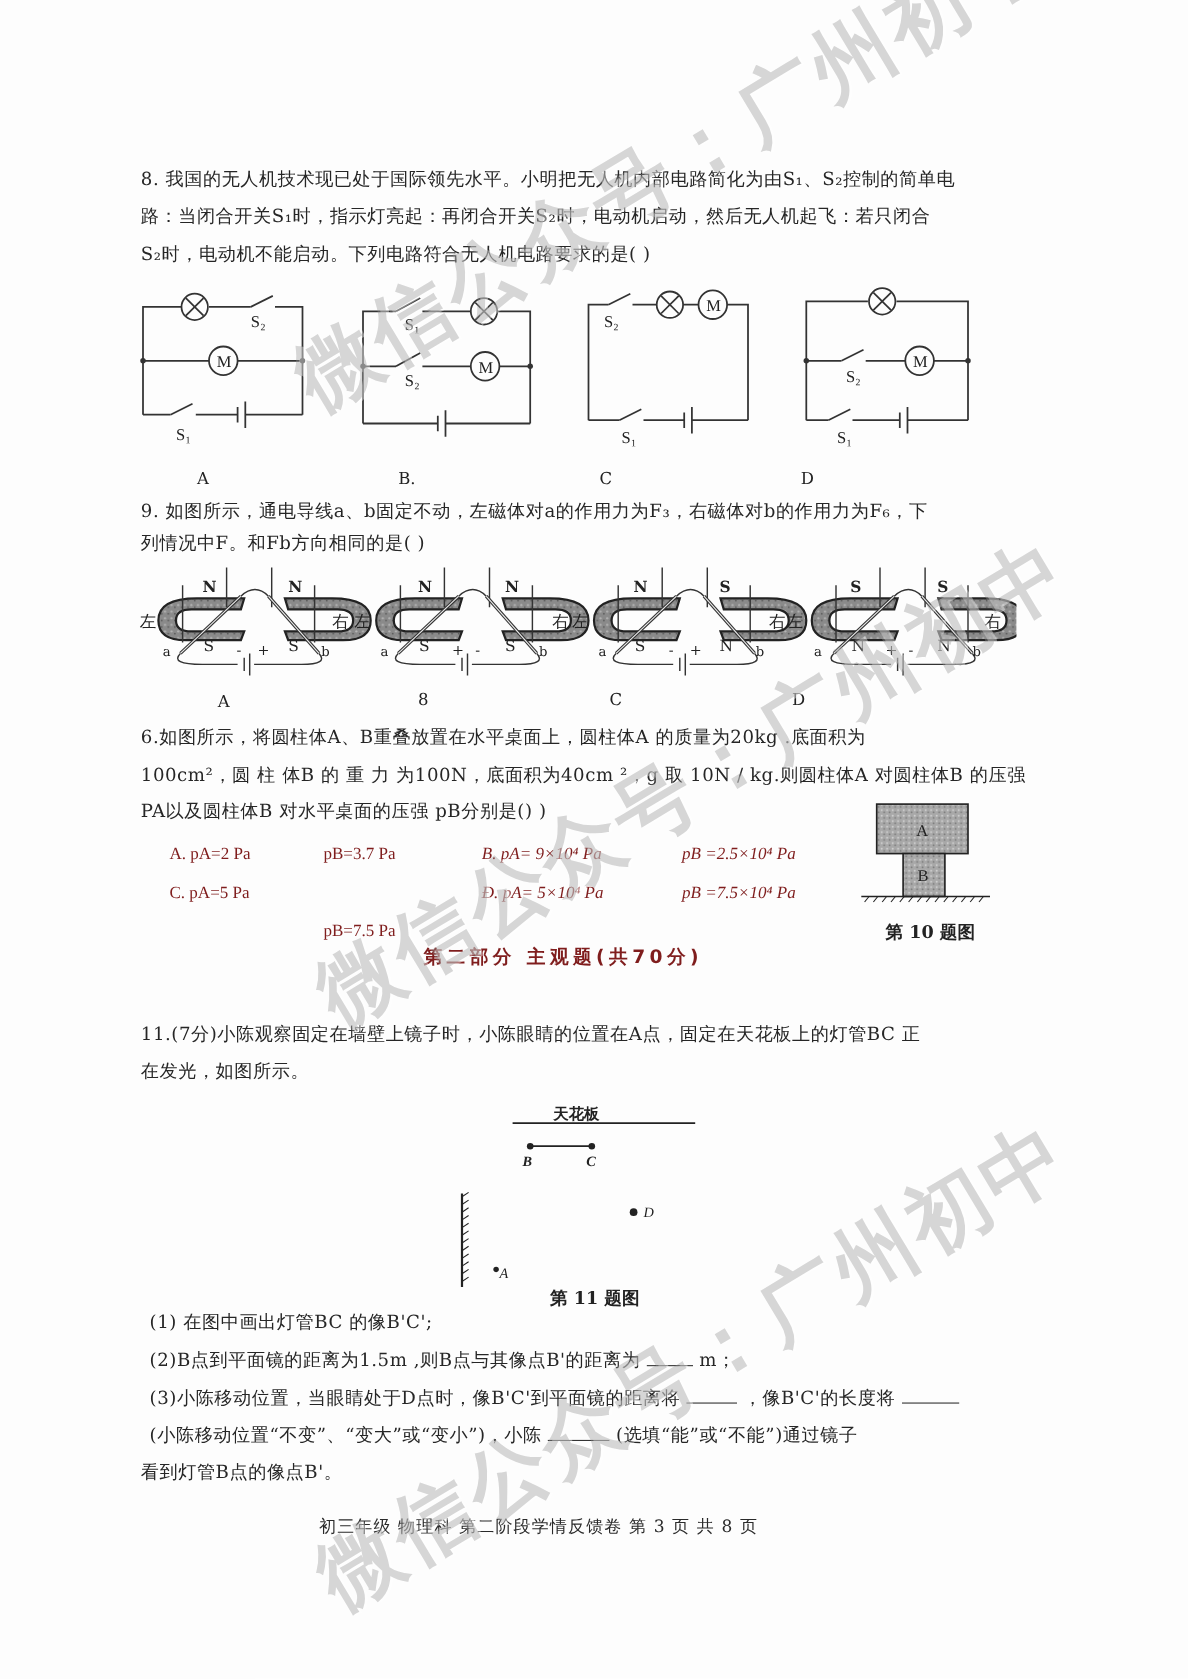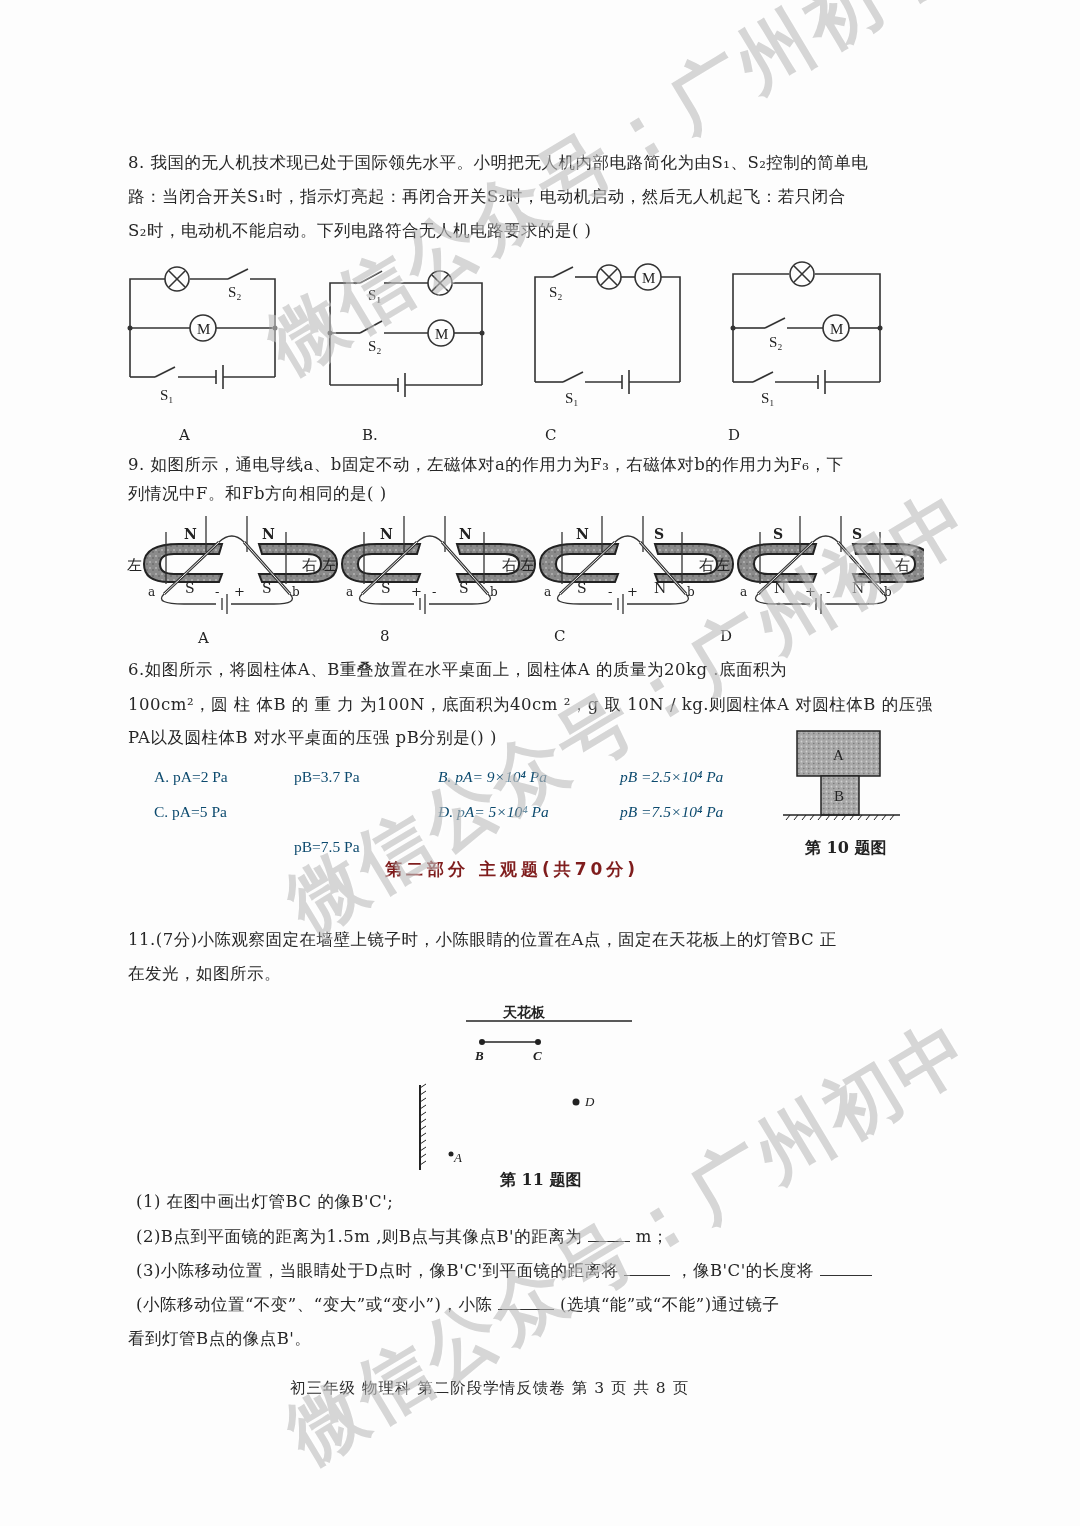--- a/index.html
+++ b/index.html
@@ -2,21 +2,21 @@
 <html><head>
 <meta charset="utf-8">
 <style>
   html,body{margin:0;padding:0;background:#ffffff;}
   body{width:1080px;height:1526px;position:relative;overflow:hidden;
        font-family:"DejaVu Serif","Liberation Serif",serif;color:#222;}
   .page{position:absolute;left:0;top:0;width:1080px;height:1526px;background:#fdfdfd;}
   .line{position:absolute;left:128px;font-size:16.5px;letter-spacing:0.5px;white-space:nowrap;color:#262626;}
   .fig{position:absolute;}
   .cap{position:absolute;font-size:15px;color:#222;}
-  .opt{position:absolute;font-size:15.5px;white-space:nowrap;color:#0c4a6e;font-family:"Liberation Serif","DejaVu Serif",serif;}
+  .opt{position:absolute;font-size:15.5px;white-space:nowrap;color:#7f1d1d;font-family:"Liberation Serif","DejaVu Serif",serif;}
   .section-title{position:absolute;left:385px;top:858px;font-size:17px;font-weight:bold;letter-spacing:4px;
        font-family:"DejaVu Sans","Liberation Sans",sans-serif;color:#7f1d1d;}
   .footer{position:absolute;left:290px;top:1378px;font-size:15.5px;letter-spacing:1px;color:#2a2a2a;}
   .blank{display:inline-block;border-bottom:1px solid #333;height:14px;vertical-align:baseline;}
   .watermark{position:absolute;font-family:"DejaVu Sans","Liberation Sans",sans-serif;font-weight:bold;
        font-size:74px;color:rgba(150,150,150,0.38);white-space:nowrap;transform-origin:left top;
        letter-spacing:4px;pointer-events:none;
        text-shadow:2px 2px 0 rgba(255,255,255,0.4);}
   svg text{font-family:"Liberation Serif","DejaVu Serif",serif;}
 </style>

